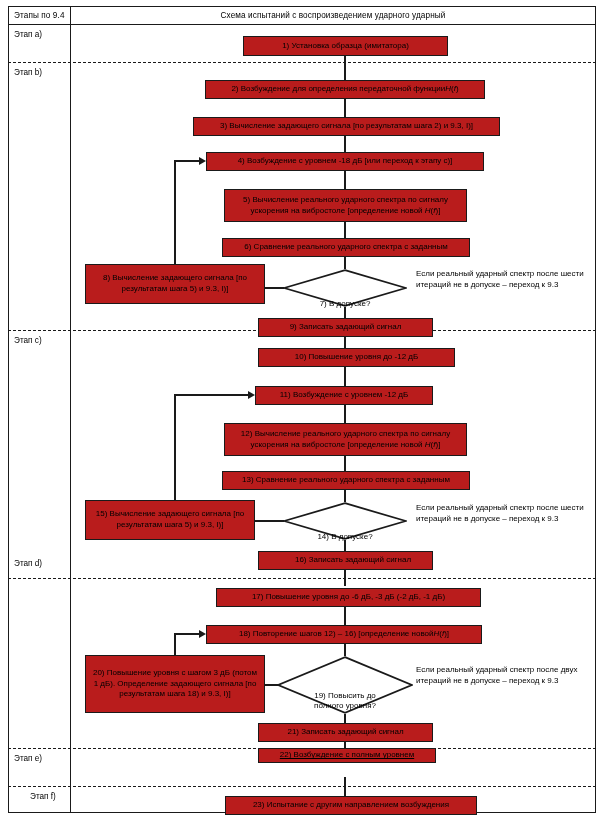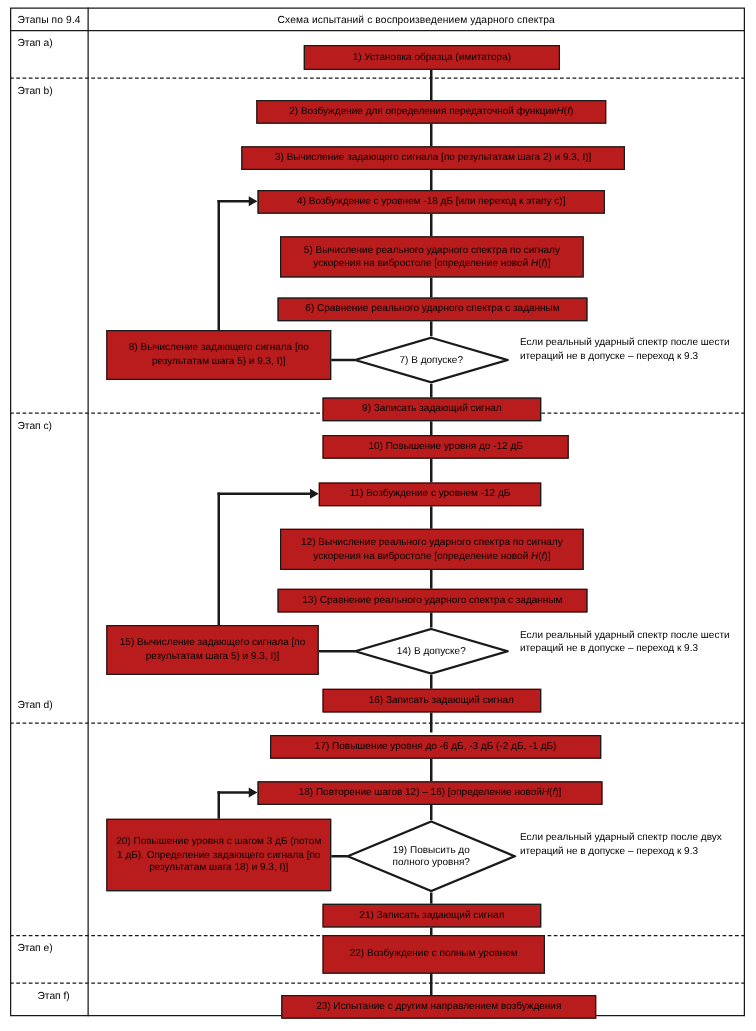--- a/index.html
+++ b/index.html
@@ -20,21 +20,21 @@
 
   
   .node{position:absolute;box-sizing:border-box;border:1.6px solid #1a1a1a;background:#b91c1c;
         display:flex;align-items:center;justify-content:center;text-align:center;
         font-size:8px;line-height:1.32;color:#000;padding:2px 4px;z-index:3;}
   .node.two{line-height:1.35;}
 
   
   .diamond{position:absolute;z-index:3;}
   .diamond svg{display:block;}
-  .dlabel{position:absolute;left:0;top:0;width:100%;height:100%;display:flex;flex-direction:column;
+  .dlabel{position:absolute;left:0;top:16px;width:100%;height:100%;display:flex;flex-direction:column;
           align-items:center;justify-content:center;font-size:8px;line-height:1.3;text-align:left;color:#000;}
 
   
   .note{position:absolute;font-size:8px;line-height:1.42;color:#000;text-align:left;z-index:3;}
 
   
   .ln{position:absolute;background:#1a1a1a;z-index:1;}
   .lnv{width:1.6px;}
   .lnh{height:1.6px;}
   .arrow{position:absolute;width:0;height:0;z-index:2;}
@@ -44,21 +44,21 @@
 </head>
 <body>
 
 <div id="page">
 
   <div class="frame"></div>
   <div class="vdiv"></div>
 
   <div class="hsolid" style="top:24px;"></div>
   <div class="hdr-title" style="left:10px;top:11px;width:60px;text-align:left;padding-left:4px;">Этапы по 9.4</div>
-  <div class="hdr-title" style="left:70px;top:11px;width:526px;">Схема испытаний с воспроизведением ударного спектра</div>
+  <div class="hdr-title" style="left:70px;top:11px;width:526px;">Схема испытаний с воспроизведением ударного ударный</div>
 
   <div class="hdash" style="top:62px;"></div>
   <div class="hdash" style="top:330px;"></div>
   <div class="hdash" style="top:578px;"></div>
   <div class="hdash" style="top:748px;"></div>
   <div class="hdash" style="top:786px;"></div>
 
   <div class="stage-label" style="left:14px;top:30px;">Этап a)</div>
   <div class="stage-label" style="left:14px;top:68px;">Этап b)</div>
   <div class="stage-label" style="left:14px;top:336px;">Этап c)</div>
@@ -169,18 +169,18 @@
   <div class="ln lnh" style="left:265px;top:684px;width:13px;"></div>
   <div class="ln lnv" style="left:174px;top:633px;height:22px;"></div>
   <div class="ln lnh" style="left:174px;top:633px;width:26px;"></div>
   <div class="arrow arr-right" style="left:199px;top:630px;"></div>
 
   <div class="node" style="left:258px;top:723px;width:175px;height:19px;">21) Записать задающий сигнал</div>
   <div class="ln lnv" style="left:344px;top:742px;height:16px;"></div>
 
   <div class="note" style="left:416px;top:664px;width:172px;">Если реальный ударный спектр после двух итераций не в допуске – переход к 9.3</div>
 
-  <div class="node" style="left:258px;top:748px;width:178px;height:31px;">22) Возбуждение с полным уровнем</div>
+  <div class="node" style="left:258px;top:748px;width:178px;height:15px;text-decoration:underline;">22) Возбуждение с полным уровнем</div>
   <div class="ln lnv" style="left:344px;top:777px;height:19px;"></div>
 
   <div class="node" style="left:225px;top:796px;width:252px;height:19px;">23) Испытание с другим направлением возбуждения</div>
 
 </div>
 
 </body></html>

